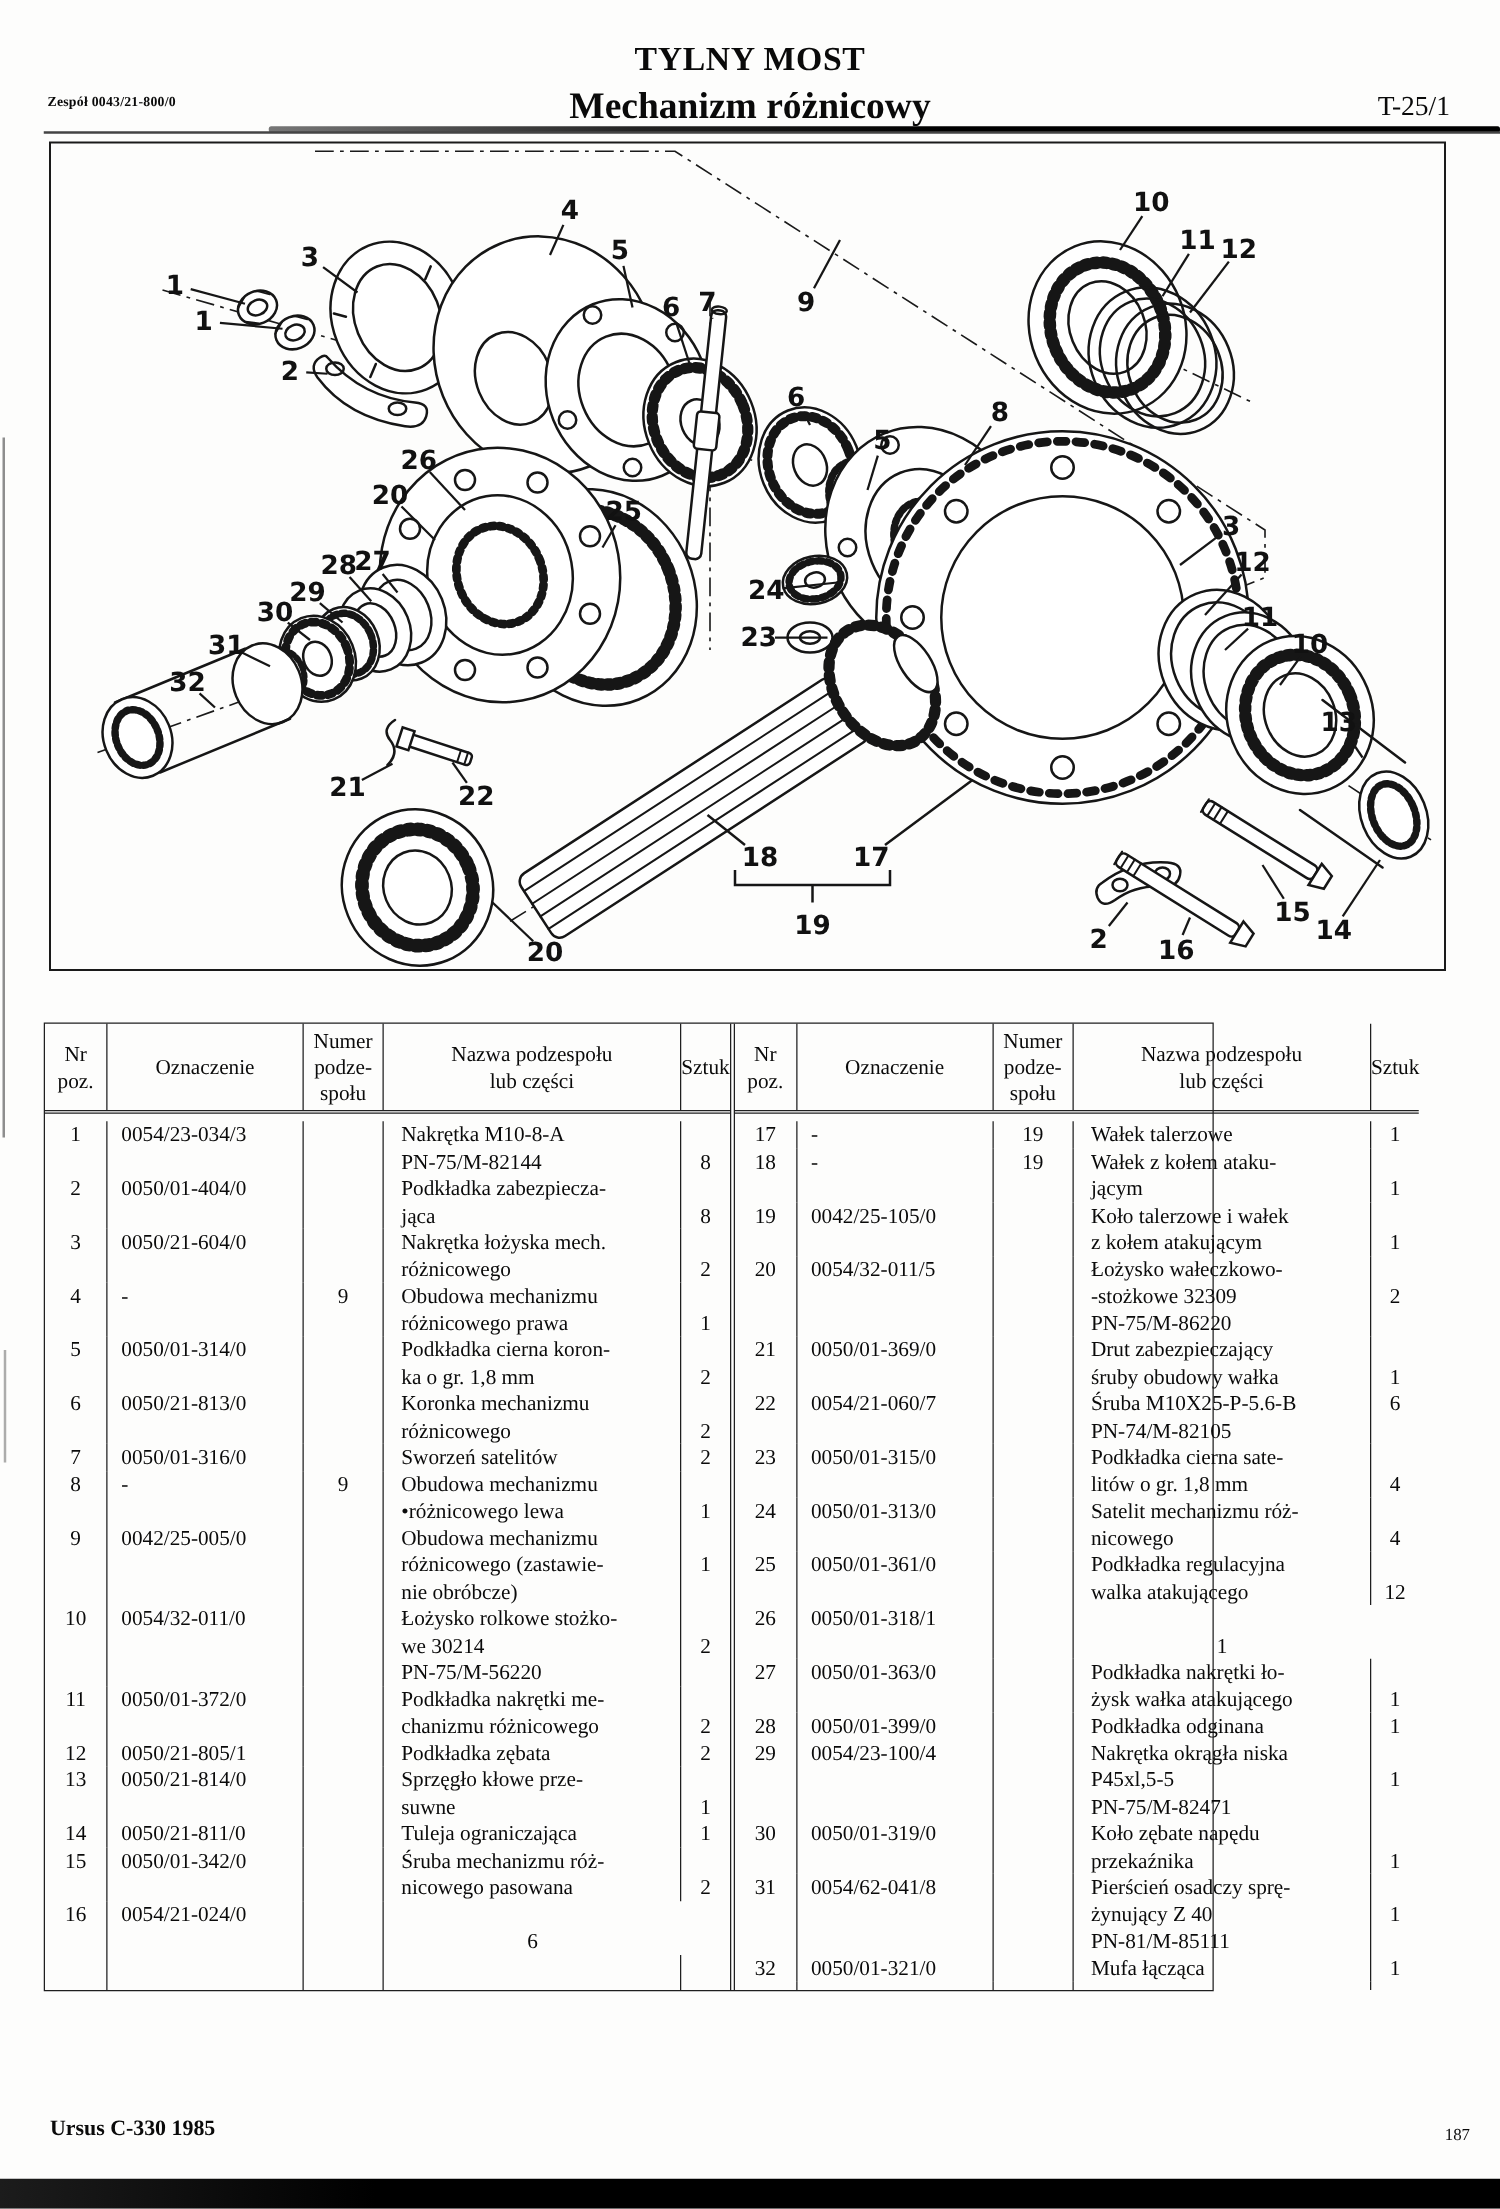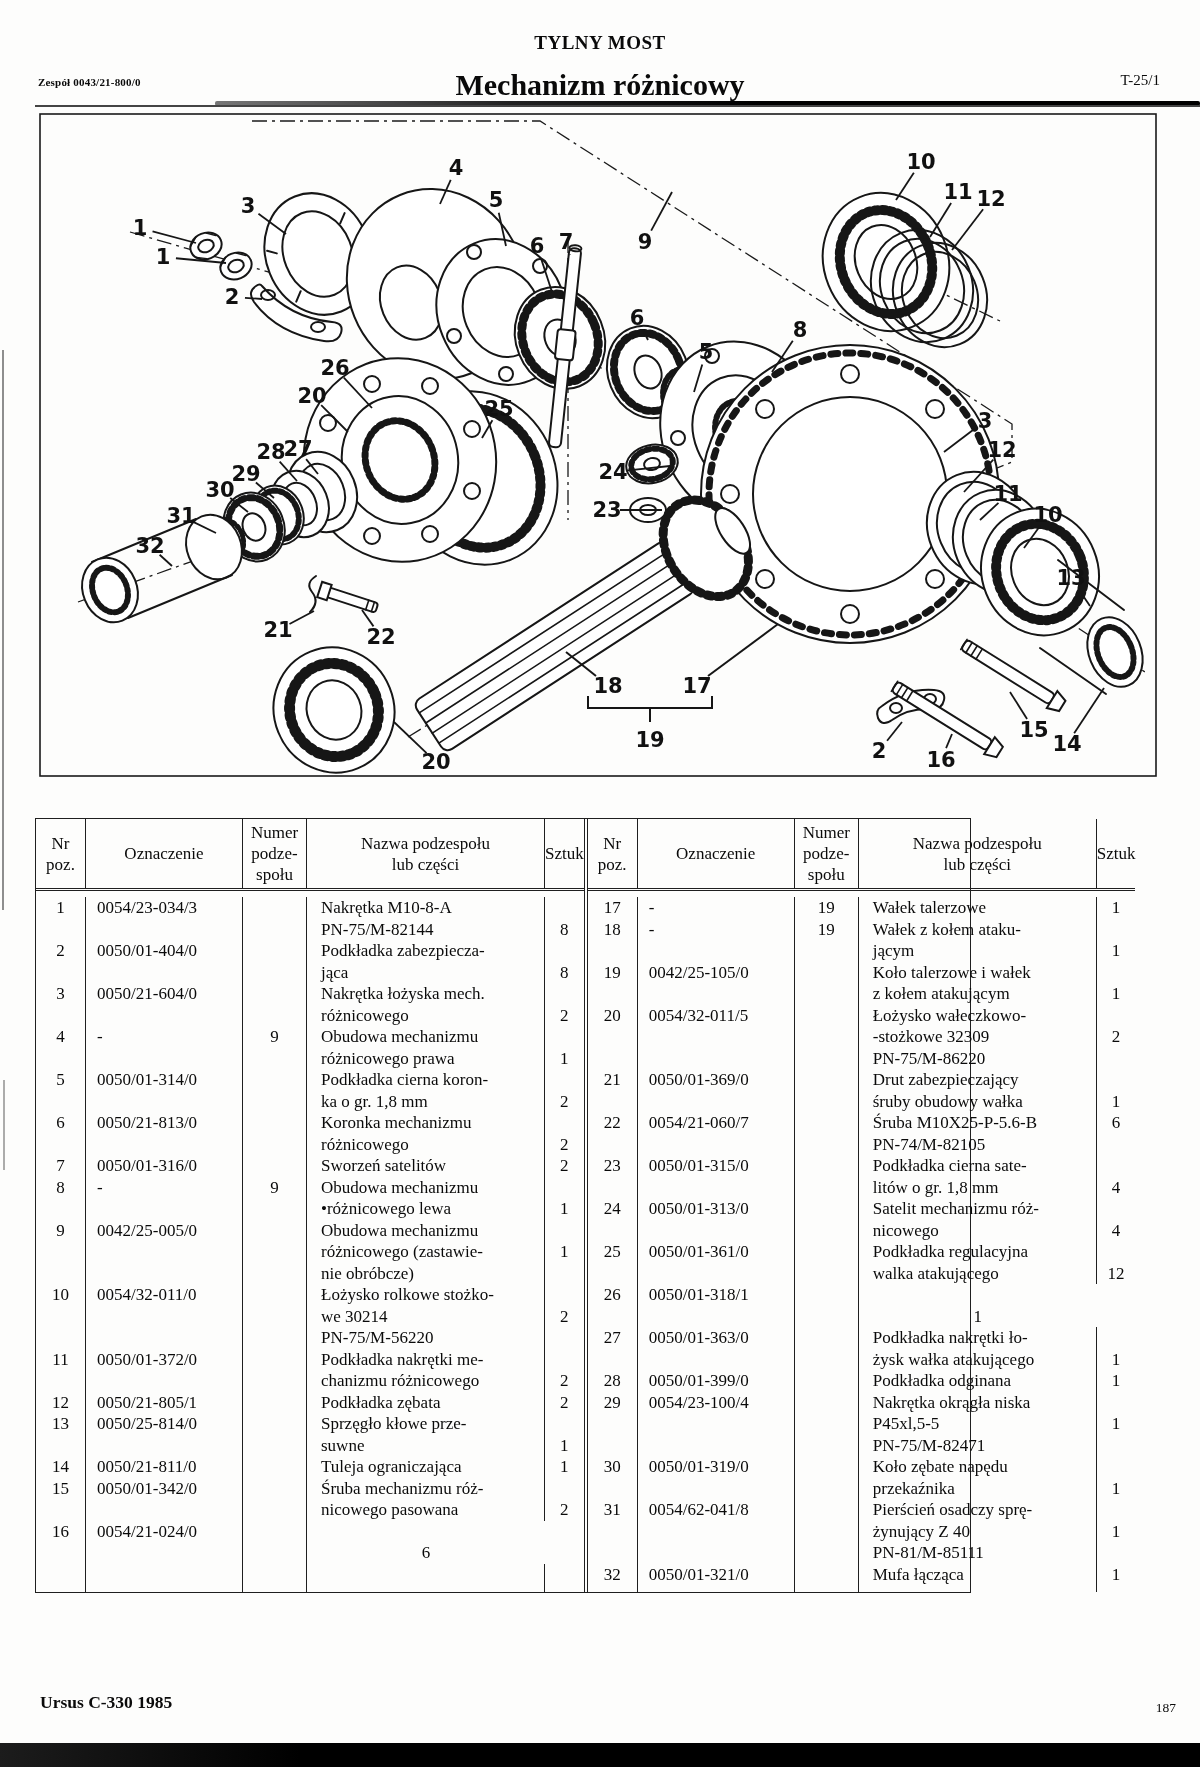--- a/index.html
+++ b/index.html
@@ -2,23 +2,23 @@
 <html><head>
 <meta charset="utf-8">
 <style>
   html,body{margin:0;padding:0;}
   body{width:1200px;height:1767px;position:relative;background:#fdfdfc;overflow:hidden;
        font-family:"Liberation Serif",serif;color:#0a0a0a;}
   .abs{position:absolute;}
 
   
   #assembly{left:38px;top:76px;font-size:11px;font-weight:bold;letter-spacing:.2px;}
-  #title{left:0;top:32px;width:100%;text-align:center;font-size:19px;font-weight:bold;letter-spacing:.5px;}
+  #title{left:0;top:32px;width:100%;text-align:center;font-size:27px;font-weight:bold;letter-spacing:.5px;}
   #subtitle{left:0;top:68px;width:100%;text-align:center;font-size:30px;font-weight:bold;}
-  #pageref{right:40px;top:72px;font-size:15px;}
+  #pageref{right:40px;top:72px;font-size:22px;}
   #header-rule-thick{left:215px;top:101px;width:985px;height:5px;
      background:linear-gradient(90deg,#777 0%,#222 30%,#000 55%);border-radius:2px;}
   #header-rule-thin{left:35px;top:105px;width:1165px;height:1.6px;background:#444;}
 
   
   #edge-artifact-1{left:2px;top:350px;width:2px;height:560px;background:#333;opacity:.55;}
   #edge-artifact-2{left:3px;top:1080px;width:2px;height:90px;background:#333;opacity:.4;}
   #bottom-bar{left:0;bottom:0;width:1200px;height:24px;
      background:linear-gradient(90deg,#1c1c1c 0%,#000 25%,#000 100%);}
 
@@ -550,21 +550,21 @@
           <div class="cell c-num"></div>
           <div class="cell c-name">
             <div class="line">Podkładka zębata</div>
           </div>
           <div class="cell c-qty">
             <div class="line">2</div>
           </div>
         </div>
         <div class="grid-row prow">
           <div class="cell c-nr">13</div>
-          <div class="cell c-ozn">0050/25-814/0</div>
+          <div class="cell c-ozn">0050/21-814/0</div>
           <div class="cell c-num"></div>
           <div class="cell c-name">
             <div class="line">Sprzęgło kłowe prze-</div>
             <div class="line">suwne</div>
           </div>
           <div class="cell c-qty">
             <div class="line"></div>
             <div class="line">1</div>
           </div>
         </div>

